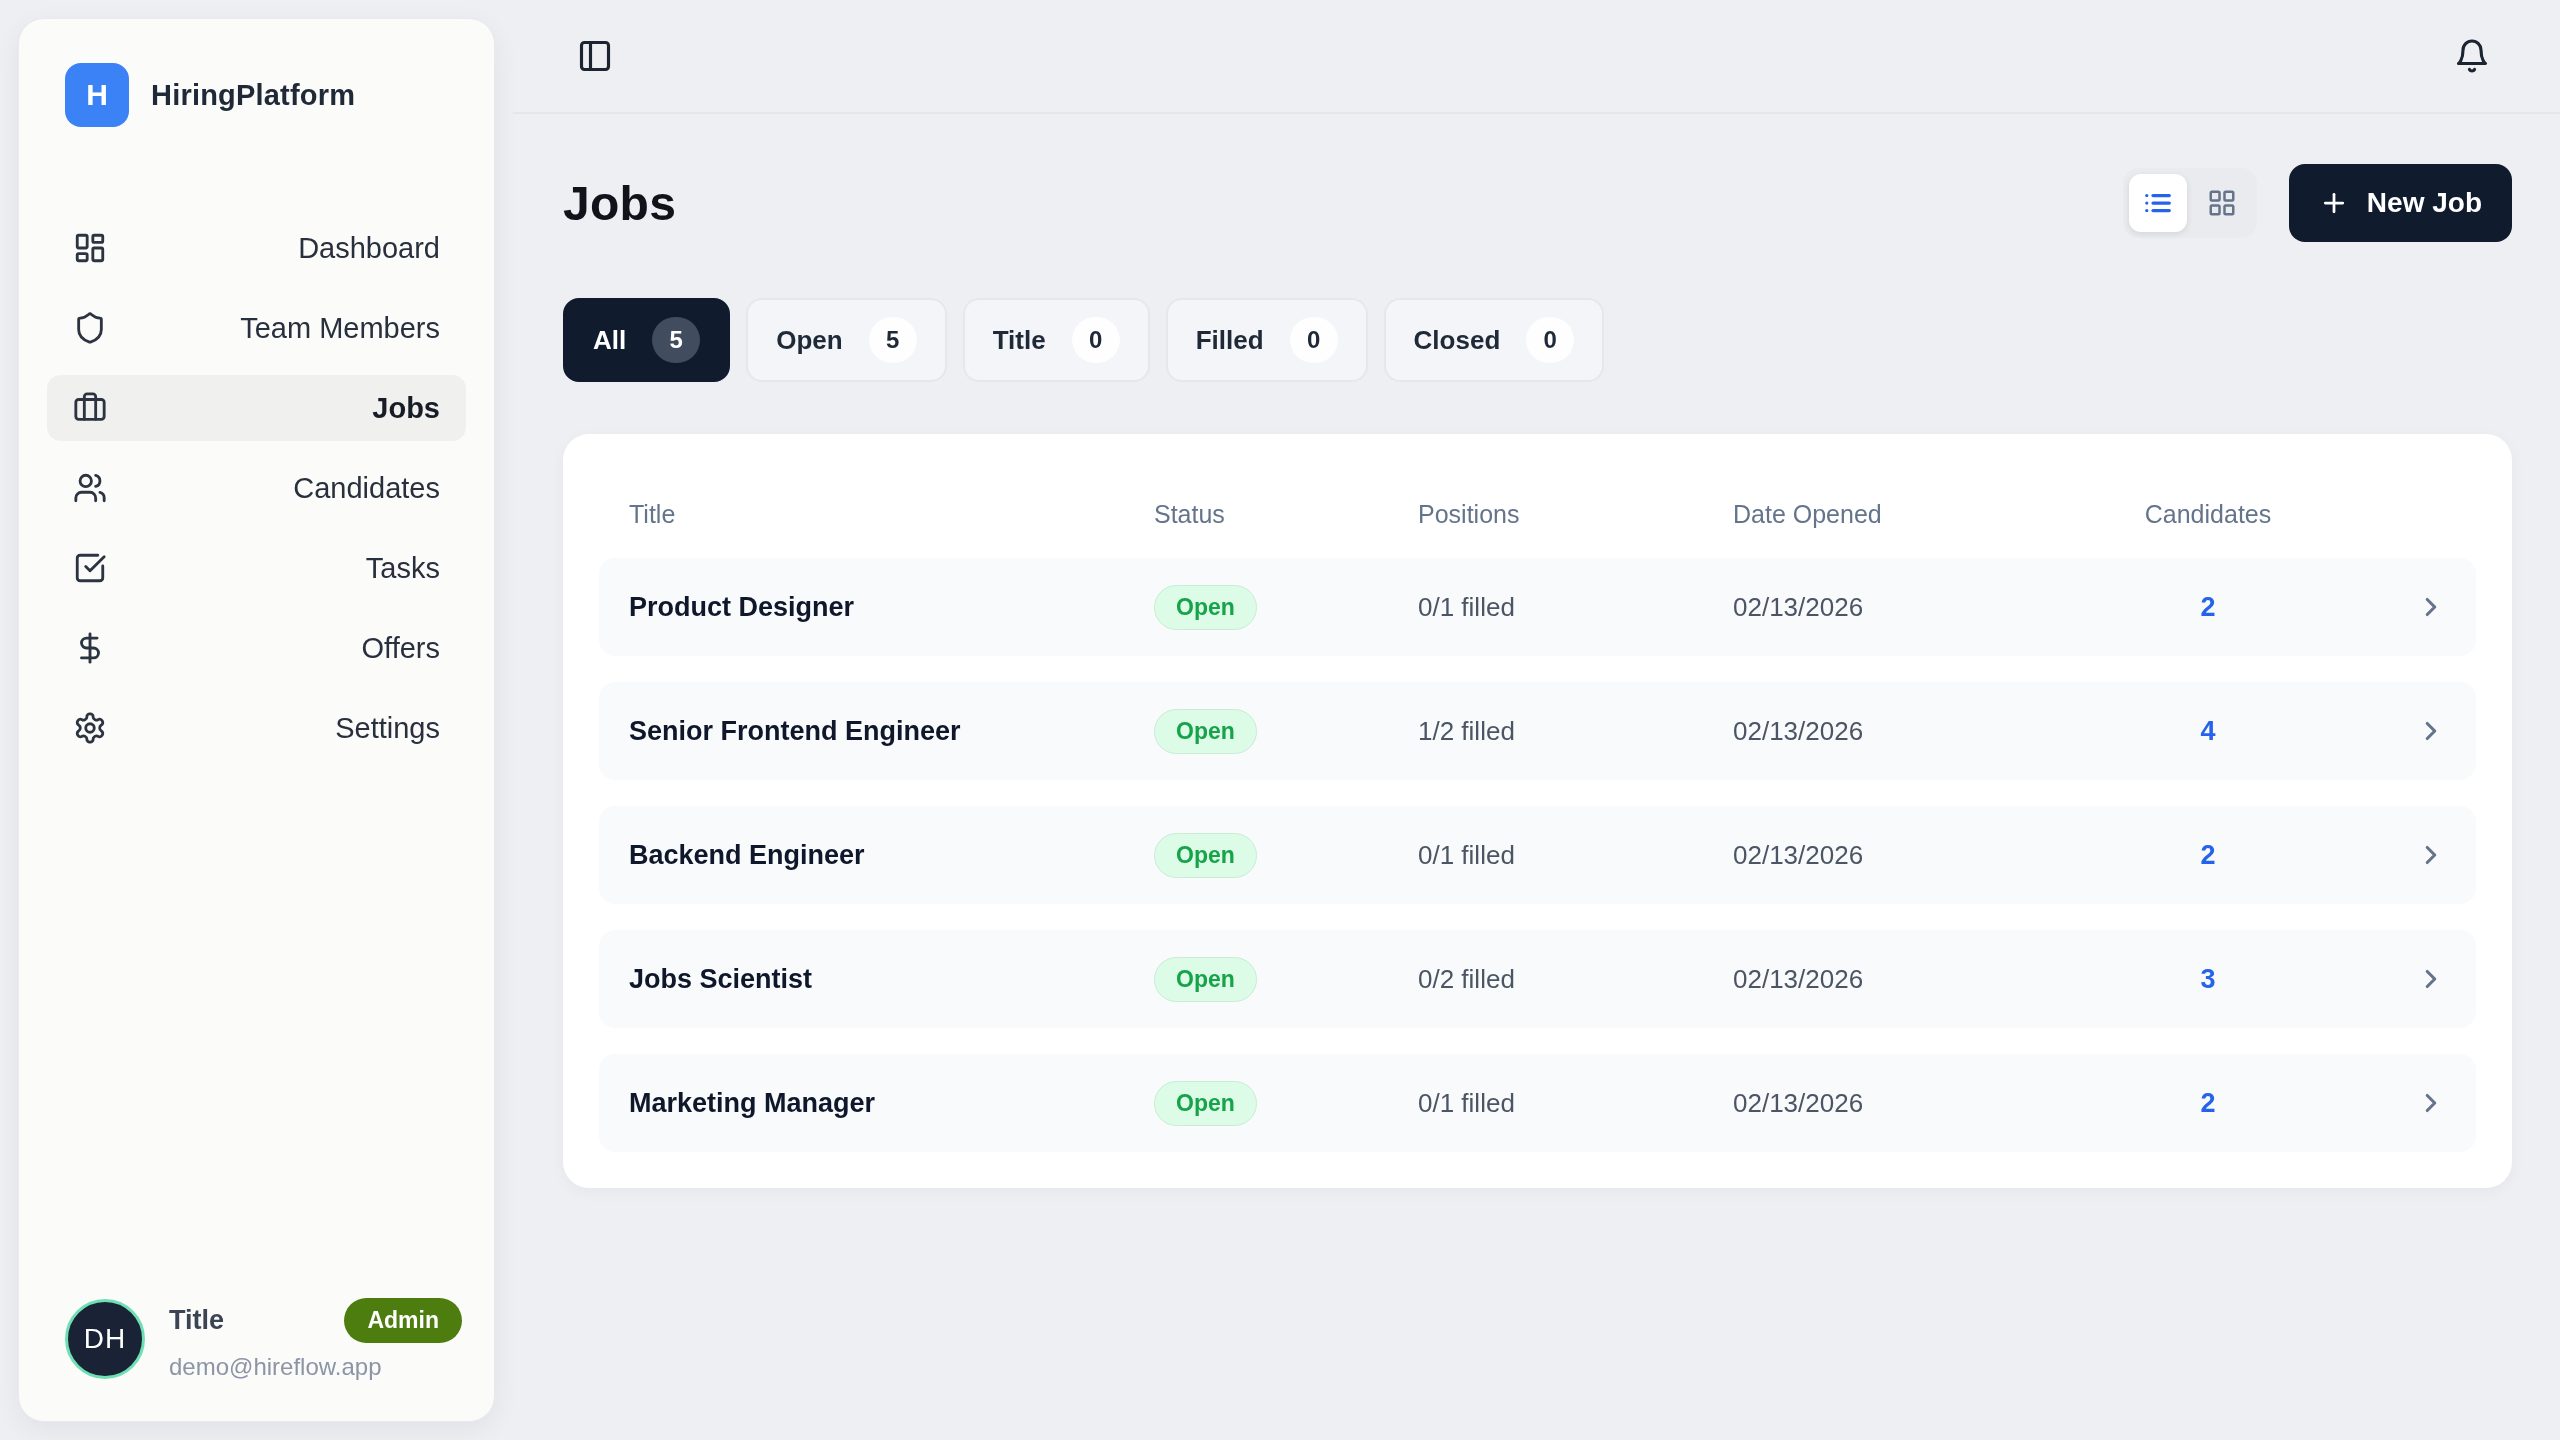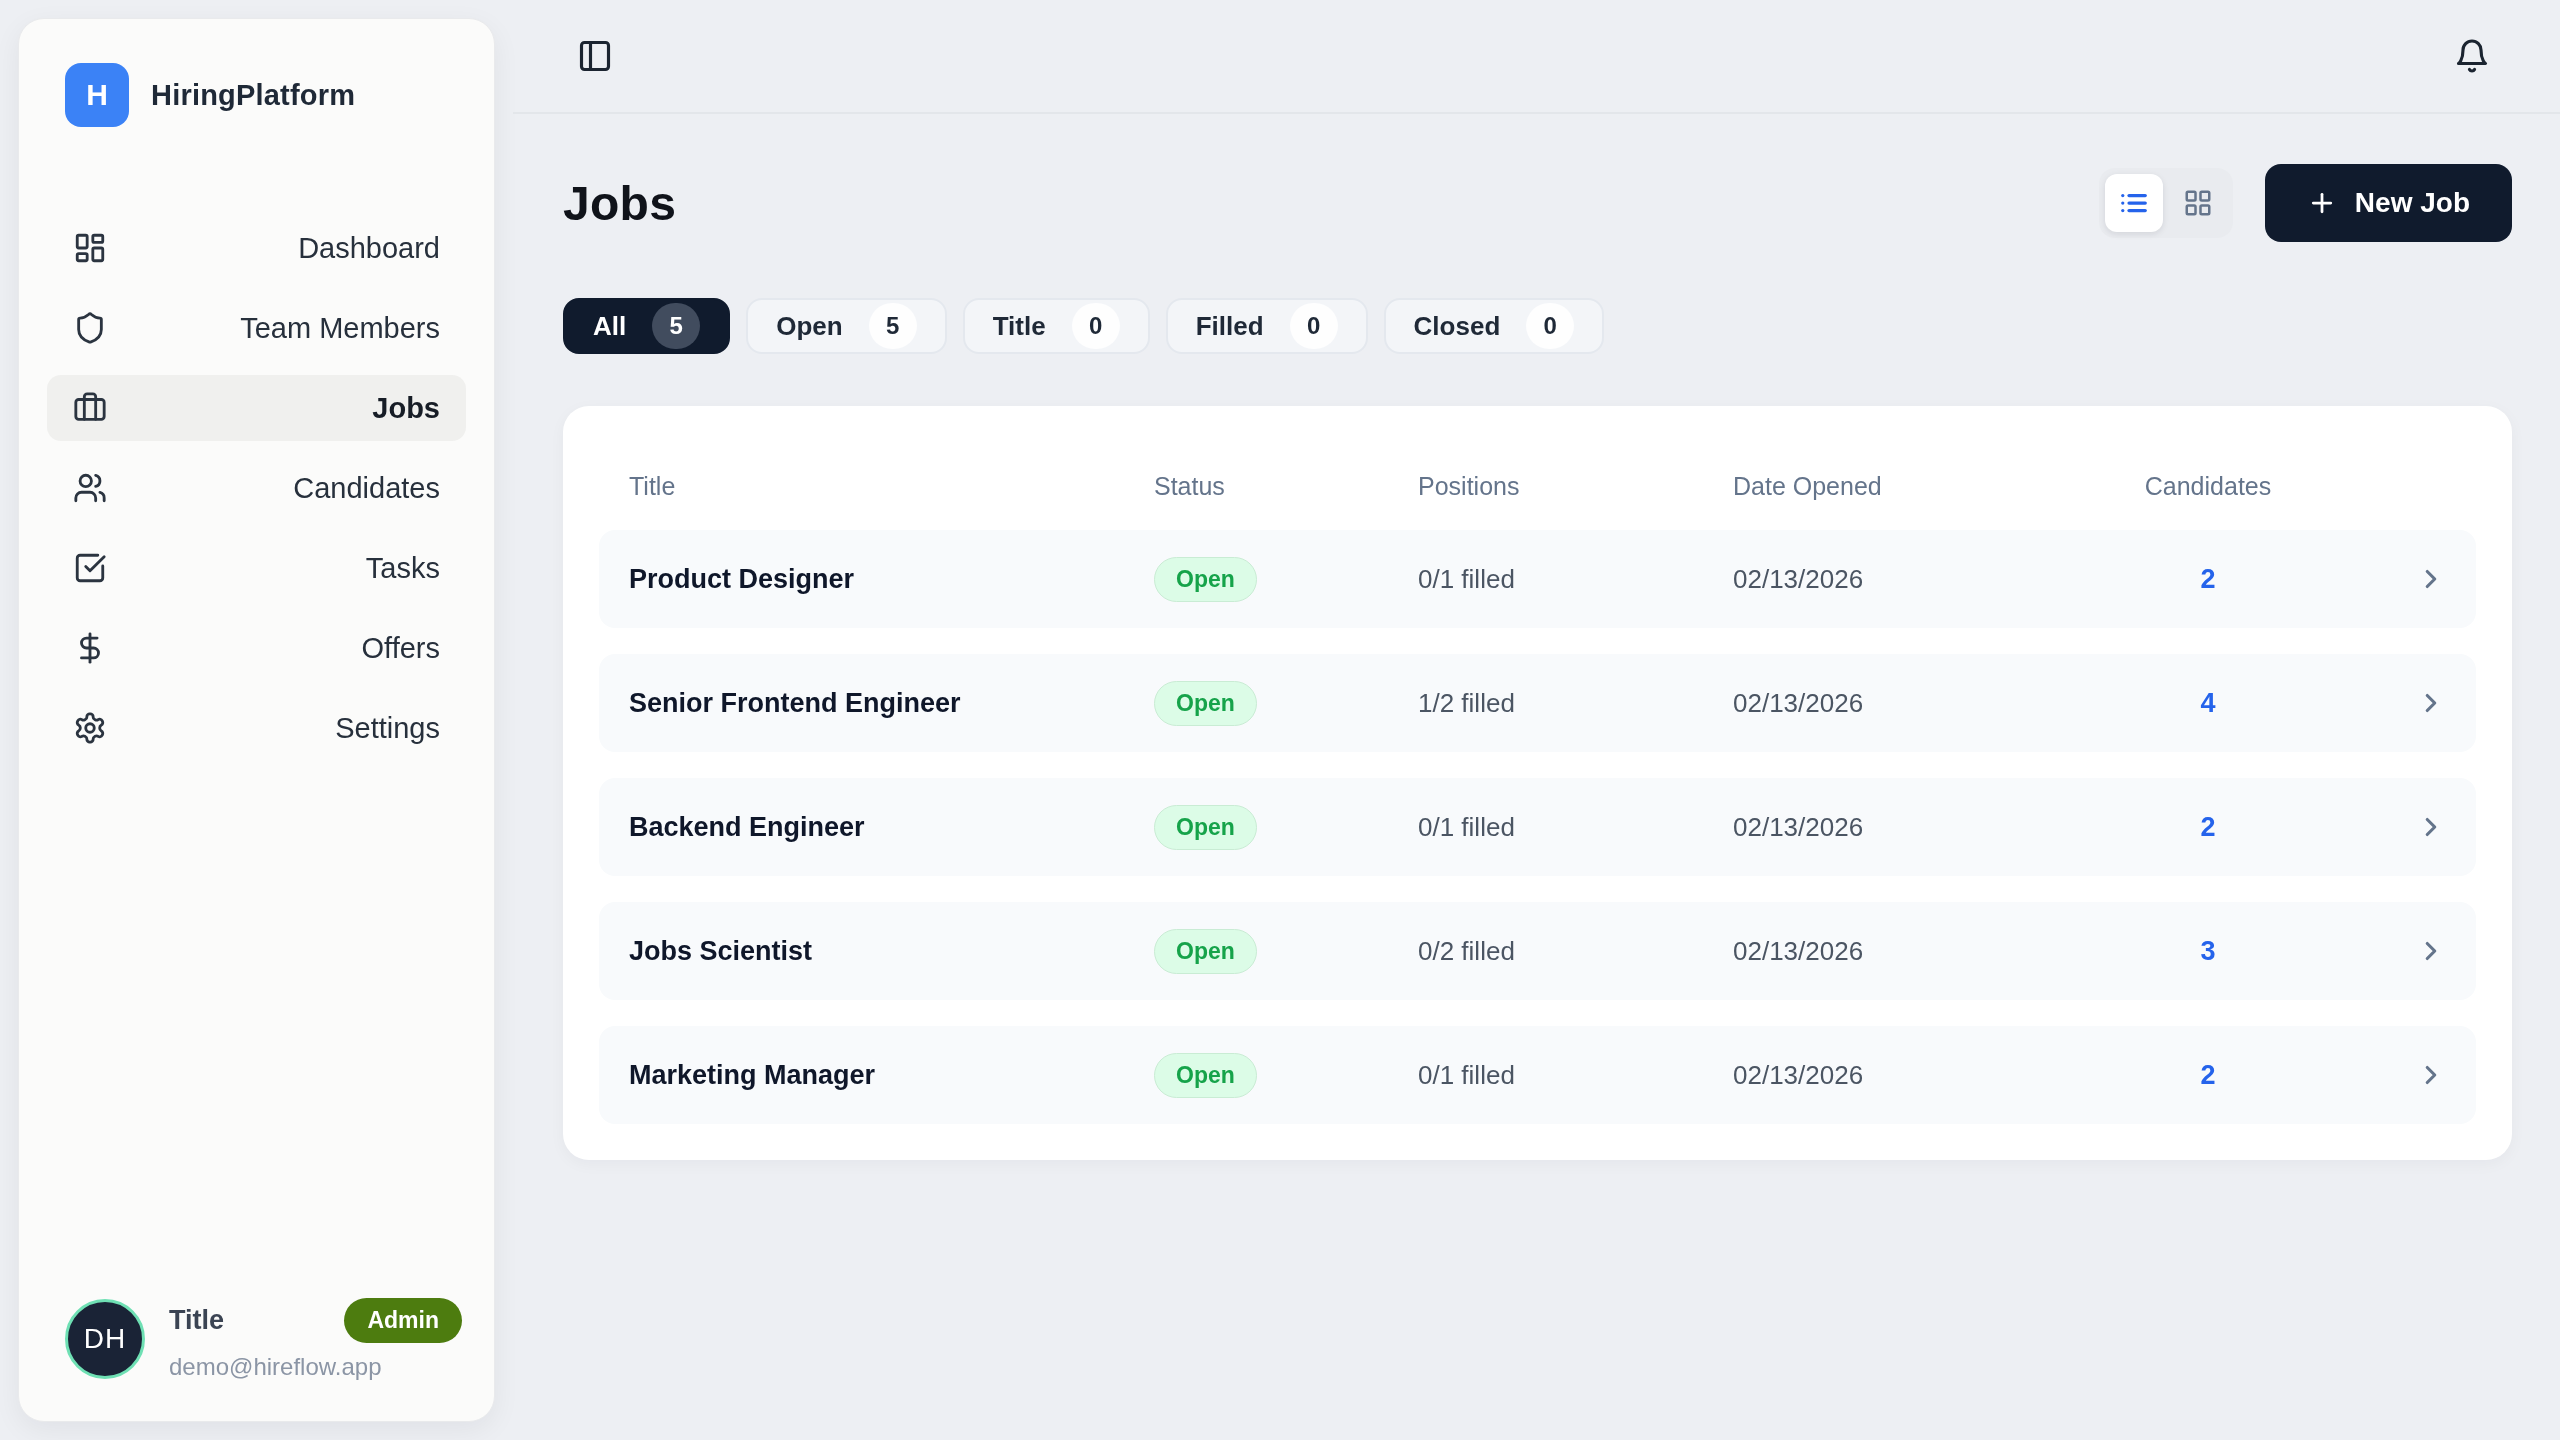--- a/index.html
+++ b/index.html
@@ -62,30 +62,30 @@
   .page-title{font-size:48px;font-weight:800;color:#10131a;letter-spacing:.3px;}
   .head-actions{display:flex;align-items:center;gap:32px;}
   .view-toggle{background:#e9ebef;border-radius:16px;padding:6px;display:flex;gap:6px;}
   .view-btn{
     width:58px;height:58px;border-radius:12px;display:flex;align-items:center;justify-content:center;
     color:#64748b;cursor:pointer;
   }
   .view-btn.active{background:#ffffff;color:#2563eb;box-shadow:0 2px 6px rgba(15,23,42,.10);}
   .view-btn svg{width:30px;height:30px;}
   .new-job-btn{
-    display:flex;align-items:center;gap:18px;height:78px;padding:0 42px;
+    display:flex;align-items:center;gap:18px;height:78px;padding:0 30px;
     background:#101b2d;color:#fff;border-radius:16px;font-size:28px;font-weight:600;
     cursor:pointer;border:none;
   }
   .new-job-btn .btn-icon{width:30px;height:30px;display:flex;}
   .new-job-btn svg{width:100%;height:100%;}
   
   .filters{margin-top:56px;display:flex;gap:16px;}
   .filter-tab{
-    display:flex;align-items:center;gap:26px;height:56px;padding:0 28px;border-radius:16px;
+    display:flex;align-items:center;gap:26px;height:84px;padding:0 28px;border-radius:16px;
     background:#f3f5f8;border:2px solid #e4e8ee;font-size:26px;font-weight:600;color:#1f2937;
     cursor:pointer;box-sizing:border-box;
   }
   .filter-count{
     min-width:48px;height:46px;padding:0 12px;border-radius:999px;
     background:rgba(255,255,255,.85);display:flex;align-items:center;justify-content:center;
     font-size:24px;font-weight:600;color:#1f2937;box-sizing:border-box;
   }
   .filter-tab.active{background:#101b2d;border-color:#101b2d;color:#fff;}
   .filter-tab.active .filter-count{background:#414c5e;color:#fff;}

